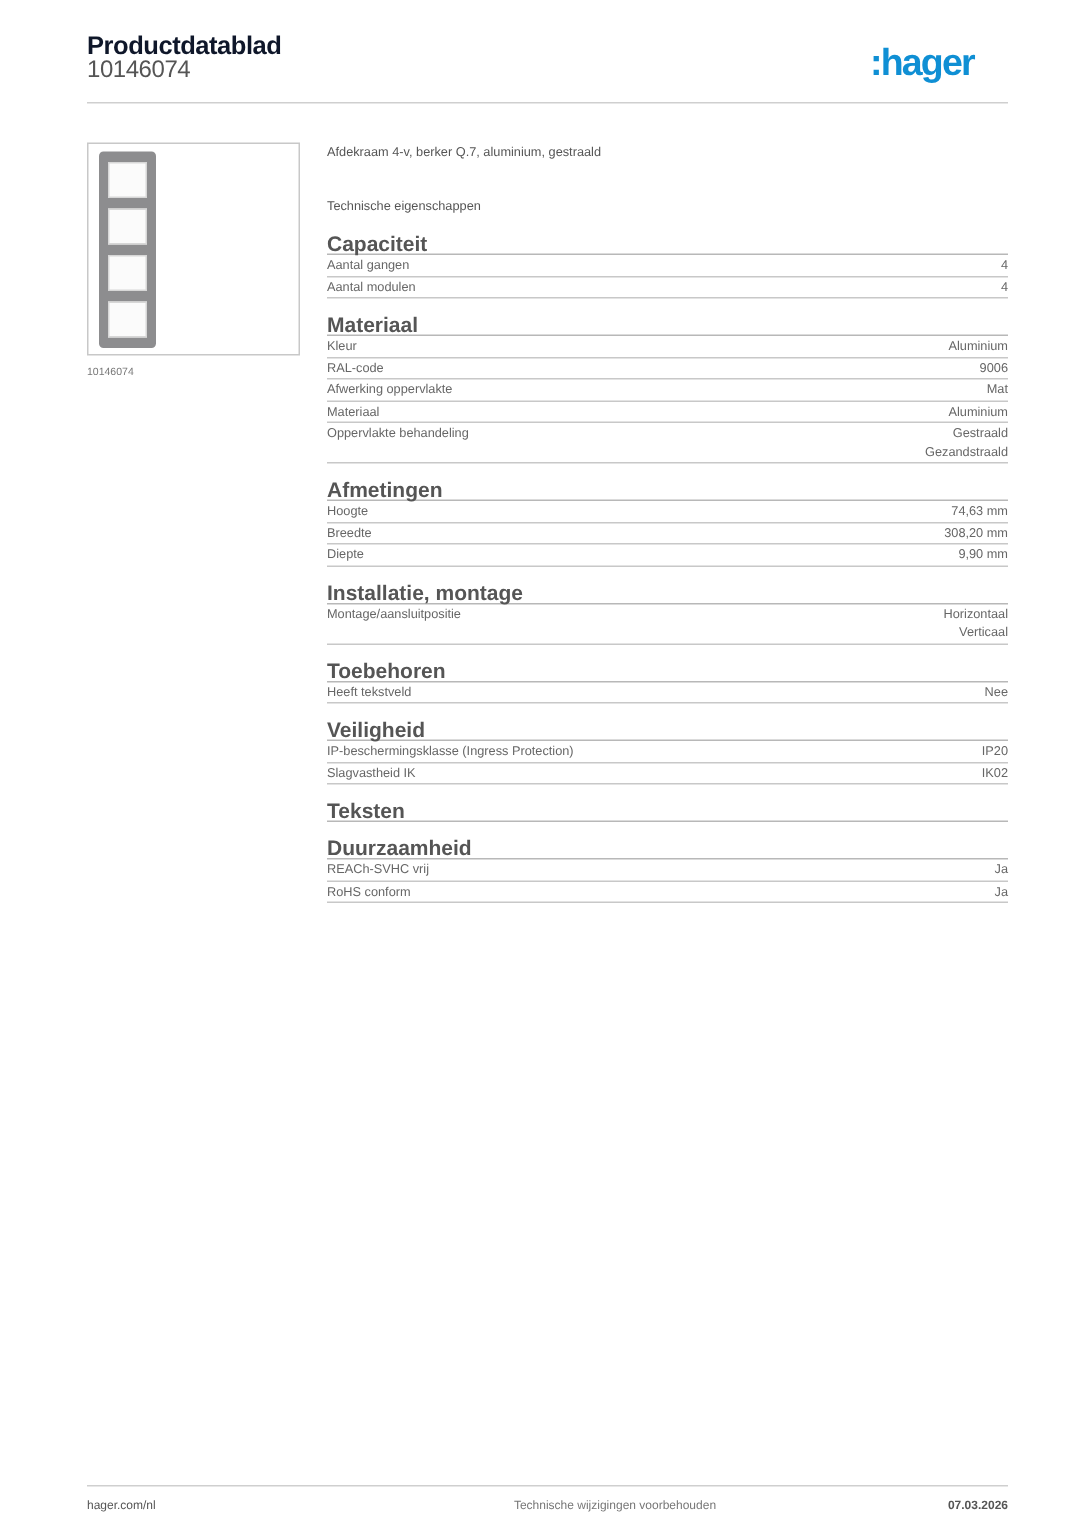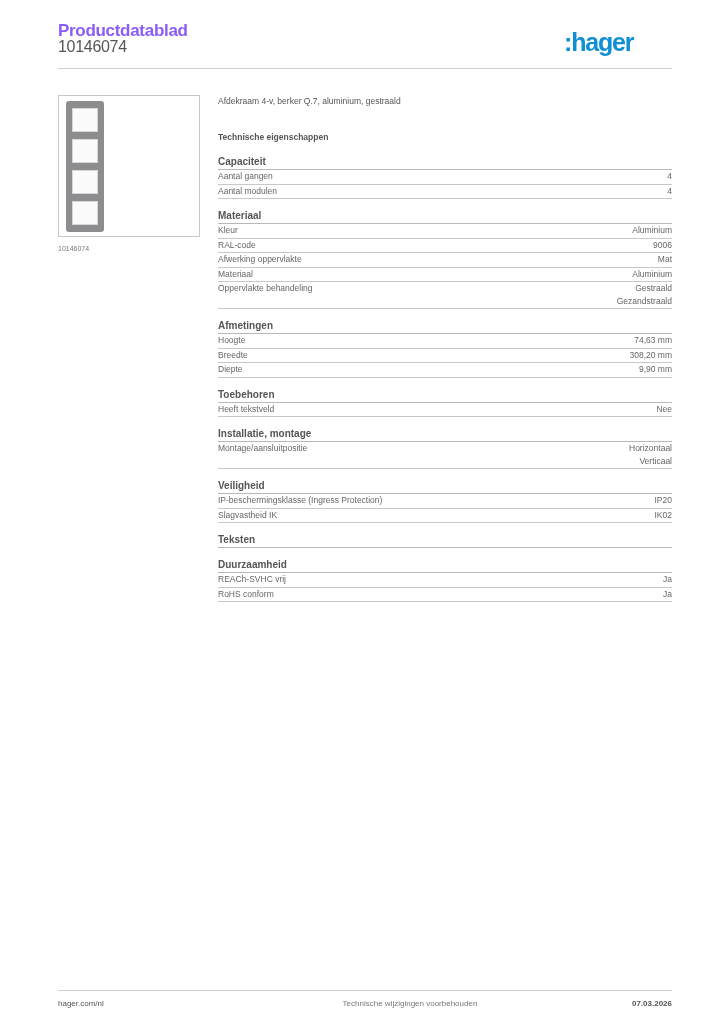--- a/index.html
+++ b/index.html
@@ -1,32 +1,32 @@
 <!DOCTYPE html>
 <html><head>
   <meta charset="utf-8">
   <style>
     html, body { margin:0; padding:0; background:#ffffff; }
     body { width:724px; height:1024px; position:relative; overflow:hidden;
            font-family:"Liberation Sans", sans-serif; color:#555; }
-    .hdr-title { position:absolute; left:58px; top:21px; font-size:17px; font-weight:bold; color:#8b5cf6; letter-spacing:-0.3px; }
+    .hdr-title { position:absolute; left:58px; top:21px; font-size:17px; font-weight:bold; color:#0f172a; letter-spacing:-0.3px; }
     .hdr-num { position:absolute; left:58px; top:38px; font-size:16px; color:#555; letter-spacing:-0.3px; }
-    .logo { position:absolute; left:564px; top:28px; font-size:25px; font-weight:bold; color:#0f8fd4; letter-spacing:-1.2px; }
+    .logo { position:absolute; left:580px; top:28px; font-size:25px; font-weight:bold; color:#0f8fd4; letter-spacing:-1.2px; }
     .hdr-rule { position:absolute; left:58px; top:68px; width:614px; height:1px; background:#cfcfcf; }
 
     .img-box { position:absolute; left:58px; top:95px; width:142px; height:142px; border:1px solid #c8c8c8; box-sizing:border-box; }
     .frame { position:absolute; left:7px; top:5px; width:38px; height:131px; background:#8d8d8f; border-radius:3px; }
     .frame .slot { position:absolute; left:6px; width:26px; height:24px; background:#fbfbfb; border:1px solid #d7d7d7; box-sizing:border-box; }
     .img-caption { position:absolute; left:58px; top:245px; font-size:7px; color:#777; }
 
     .main { position:absolute; left:218px; top:95px; width:454px; }
     .prod-title { font-size:8.5px; font-weight:normal; color:#555; height:12px; line-height:12px; margin-bottom:24px; }
-    .tech-title { font-size:8.5px; font-weight:bold; color:#555; height:12px; line-height:12px; margin-bottom:13px; }
+    .tech-title { font-size:8.5px; font-weight:normal; color:#555; height:12px; line-height:12px; margin-bottom:13px; }
     .section { margin-bottom:11px; }
-    .sec-head { font-size:10px; font-weight:bold; color:#555; height:12px; line-height:12px; border-bottom:1px solid #b8b8b8; padding-bottom:1px; }
+    .sec-head { font-size:14px; font-weight:bold; color:#555; height:12px; line-height:12px; border-bottom:1px solid #b8b8b8; padding-bottom:1px; }
     .row { display:flex; justify-content:space-between; font-size:8.5px; color:#666; border-bottom:1px solid #c8c8c8; line-height:12.5px; padding:0 0 1px 0; }
     .row .val { text-align:right; white-space:pre-line; }
 
     .ftr-rule { position:absolute; left:58px; top:990px; width:614px; height:1px; background:#cfcfcf; }
     .ftr-left { position:absolute; left:58px; top:999px; font-size:8px; font-weight:normal; color:#555; }
     .ftr-mid { position:absolute; left:0; width:724px; text-align:center; top:999px; font-size:8px; color:#777;margin-left:48px; }
     .ftr-right { position:absolute; right:52px; top:999px; font-size:8px; font-weight:bold; color:#555; }
   </style>
 </head>
 <body>
@@ -96,32 +96,32 @@
         <div class="row">
           <span class="lbl">Breedte</span>
           <span class="val">308,20 mm</span>
         </div>
         <div class="row">
           <span class="lbl">Diepte</span>
           <span class="val">9,90 mm</span>
         </div>
       </div>
       <div class="section">
-        <div class="sec-head">Toebehoren</div>
-        <div class="row">
-          <span class="lbl">Heeft tekstveld</span>
-          <span class="val">Nee</span>
-        </div>
-      </div>
-      <div class="section">
         <div class="sec-head">Installatie, montage</div>
         <div class="row">
           <span class="lbl">Montage/aansluitpositie</span>
           <span class="val">Horizontaal
 Verticaal</span>
+        </div>
+      </div>
+      <div class="section">
+        <div class="sec-head">Toebehoren</div>
+        <div class="row">
+          <span class="lbl">Heeft tekstveld</span>
+          <span class="val">Nee</span>
         </div>
       </div>
       <div class="section">
         <div class="sec-head">Veiligheid</div>
         <div class="row">
           <span class="lbl">IP-beschermingsklasse (Ingress Protection)</span>
           <span class="val">IP20</span>
         </div>
         <div class="row">
           <span class="lbl">Slagvastheid IK</span>

